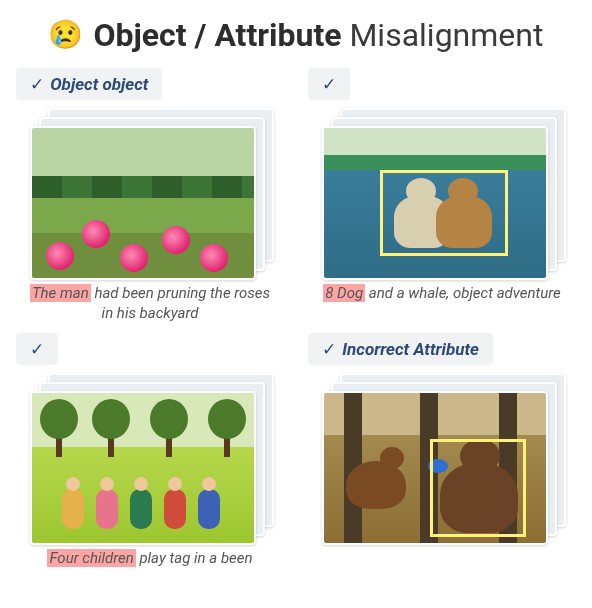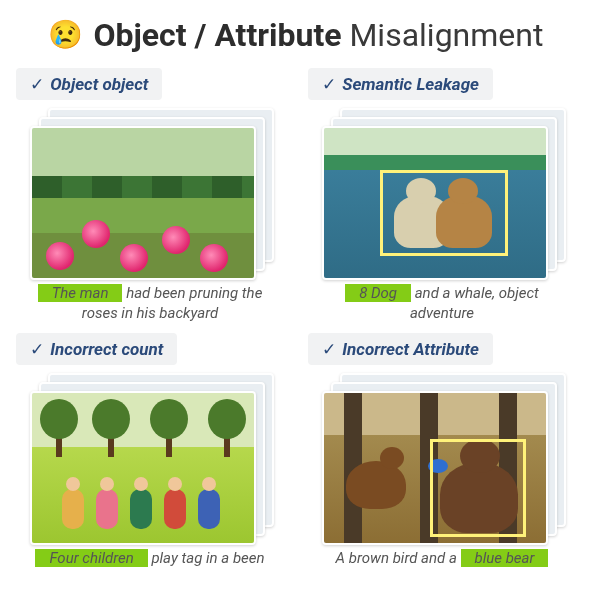--- a/index.html
+++ b/index.html
@@ -79,22 +79,22 @@
   .stack .card.c1 { top: 18px; left: 0; }
   .caption {
     font-size: 15px;
     font-style: italic;
     color: #555;
     text-align: center;
     line-height: 1.3;
     max-width: 250px;
   }
   .caption .hl {
-    background: #84cc16;
-    padding: 0 14px;
+    background: #fca5a5;
+    padding: 0 2px;
     font-style: italic;
   }
   .roibox {
     position: absolute;
     border: 3px solid #fff27a;
     box-sizing: border-box;
   }
   
   .thumb-garden {
     background: linear-gradient(#b9d5a3 0%, #b9d5a3 32%, #7aa84a 32%, #7aa84a 70%, #6f8f3e 70%, #6f8f3e 100%);
@@ -175,42 +175,40 @@
       </div>
     </div>
     <div class="caption">
       <span></span><span class="hl">The man</span><span> had been pruning the roses in his backyard</span>
     </div>
   </div>
 
   <div class="cell">
     <div class="subheader">
       <span class="check">✓</span>
-      <span>Semantic Leakage</span>
     </div>
     <div class="stack">
       <div class="card c3"></div>
       <div class="card c2"></div>
       <div class="card c1">
         <div class="thumb-ocean">
           <div class="dog d1"></div>
             <div class="dog d2"></div>
           <div class="roibox" style="bottom:22px;left:56px;width:128px;height:86px"></div>
         </div>
       </div>
     </div>
     <div class="caption">
       <span></span><span class="hl">8 Dog</span><span> and a whale, object adventure</span>
     </div>
   </div>
 
   <div class="cell">
     <div class="subheader">
       <span class="check">✓</span>
-      <span>Incorrect count</span>
     </div>
     <div class="stack">
       <div class="card c3"></div>
       <div class="card c2"></div>
       <div class="card c1">
         <div class="thumb-park">
           <div class="tree t1"></div>
             <div class="tree t2"></div>
             <div class="tree t3"></div>
             <div class="tree t4"></div>
@@ -240,18 +238,15 @@
           <div class="trunk tr1"></div>
             <div class="trunk tr2"></div>
             <div class="trunk tr3"></div>
           <div class="bird"></div>
             <div class="bluebird"></div>
             <div class="bear"></div>
           <div class="roibox" style="bottom:6px;right:20px;width:96px;height:98px"></div>
         </div>
       </div>
     </div>
-    <div class="caption">
-      <span>A brown bird and a </span><span class="hl">blue bear</span><span></span>
-    </div>
   </div>
 
 </div>
 
 </body></html>

